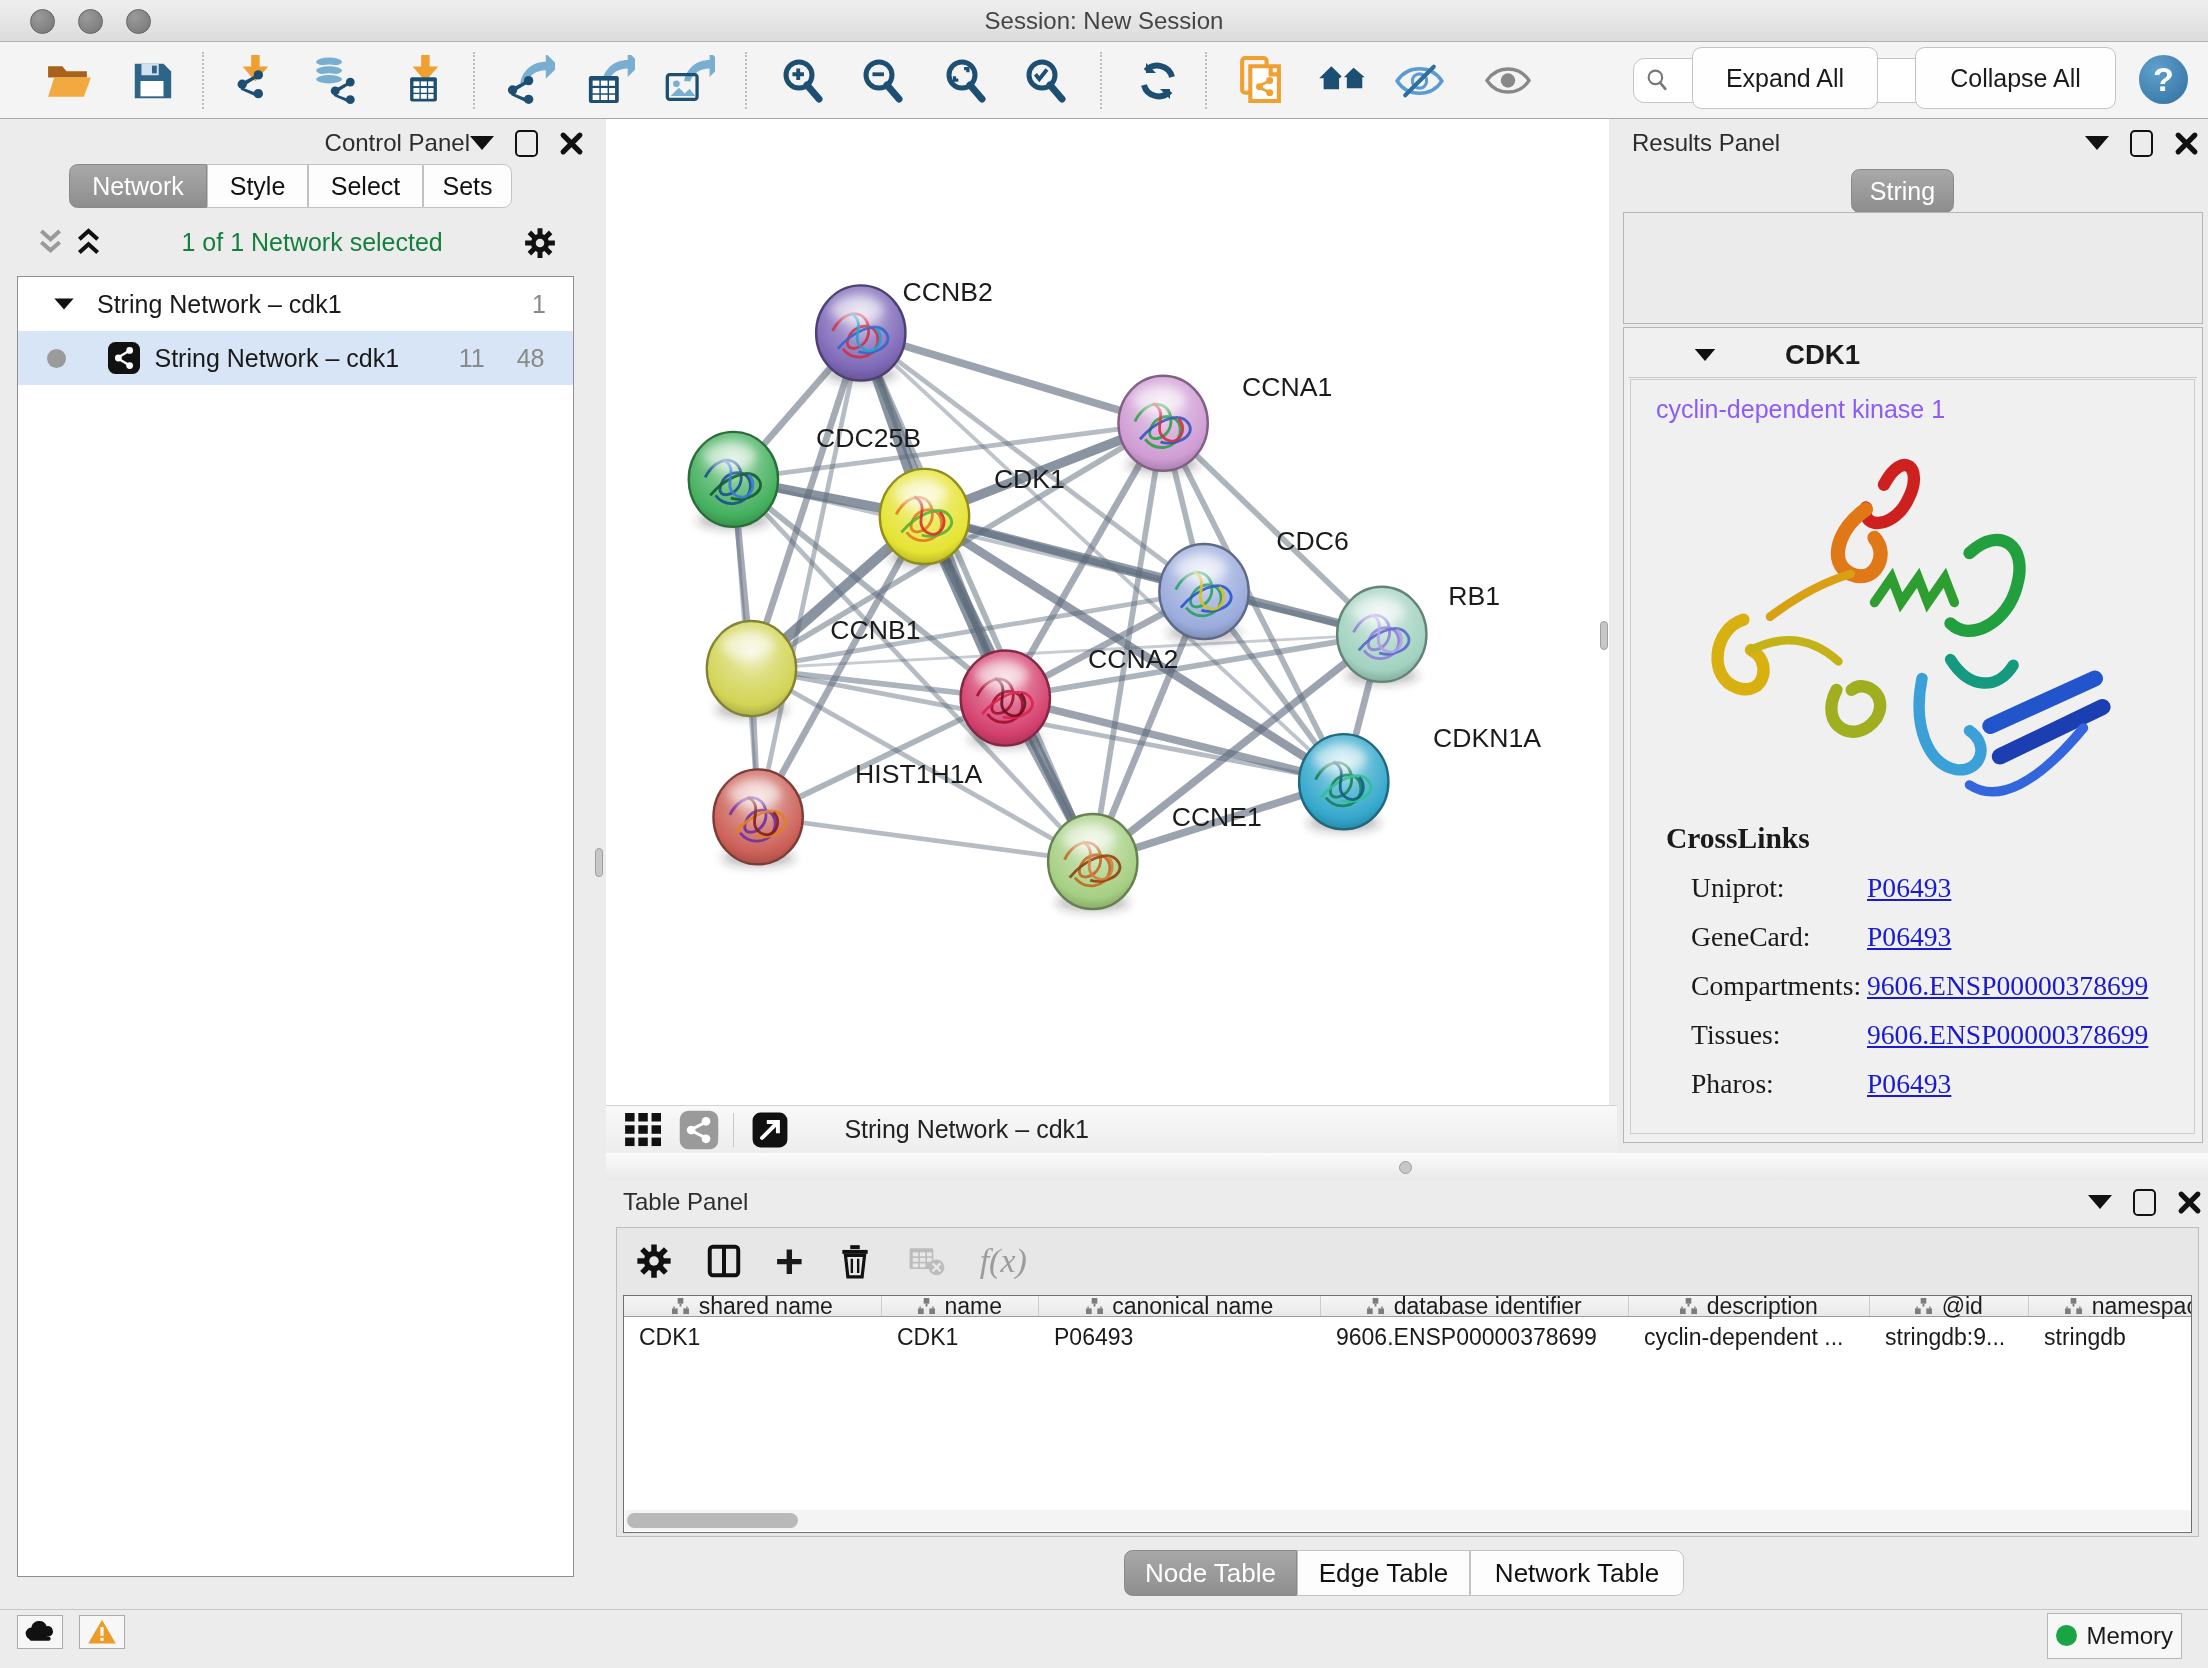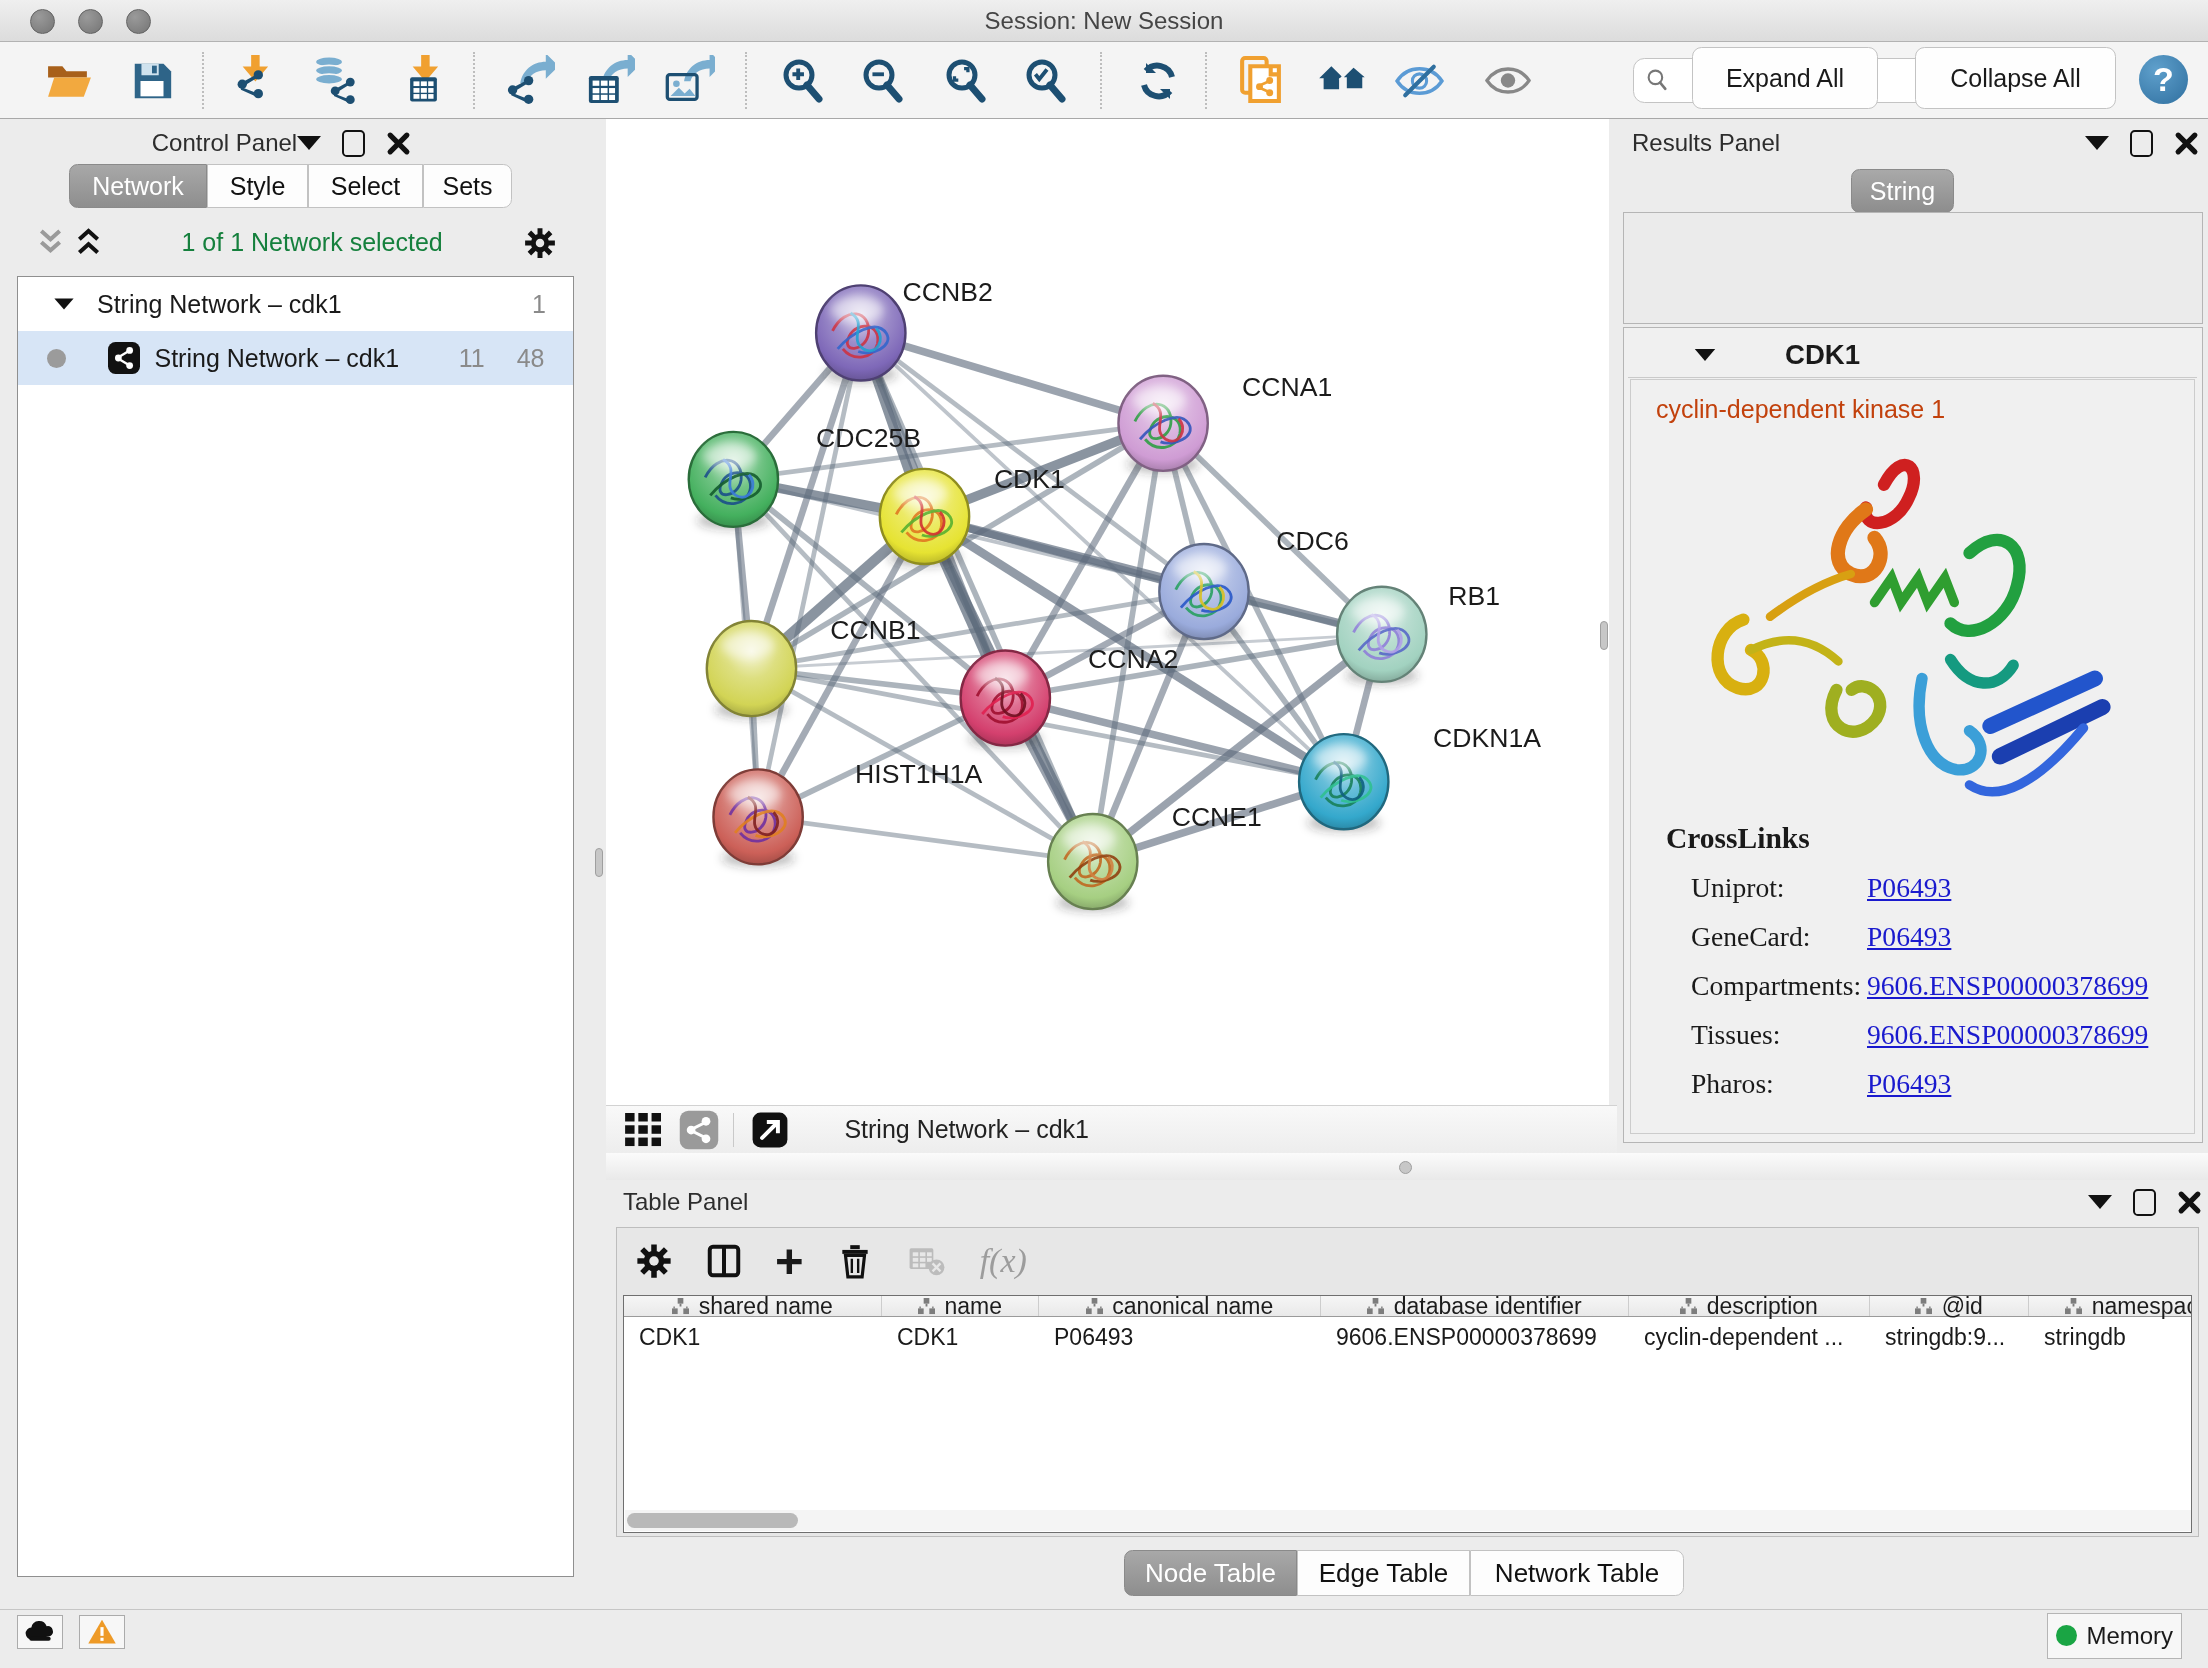--- a/index.html
+++ b/index.html
@@ -21,21 +21,21 @@
 #help-btn{position:absolute;left:2139px;top:13.3px;width:49px;height:49px;border-radius:50%;
   background:radial-gradient(circle at 35% 30%,#5fa0cc,#2f6f9f);color:#fff;font-size:34px;font-weight:bold;
   display:flex;align-items:center;justify-content:center;cursor:pointer}
 
 .panel-title{font-size:24px;color:#2d2d2d}
 .winbtns{display:flex;align-items:center;gap:21px}
 .tri-down{width:0;height:0;border-left:12.4px solid transparent;border-right:12.4px solid transparent;border-top:14.3px solid #111}
 .float-box{width:23px;height:27px;border:2.9px solid #111;border-radius:4.8px}
 
 #control-panel{left:0;top:119px;width:592px;height:1490px;background:#ececec}
-#cp-header{left:1px;top:126px;width:561px;height:34px;display:flex;justify-content:center;align-items:center}
+#cp-header{left:23px;top:126px;width:561px;height:34px;display:flex;justify-content:flex-end;align-items:center}
 .tabbar{display:flex}
 .tab{height:44px;display:flex;align-items:center;justify-content:center;font-size:25px;background:#fdfdfd;
   border:1px solid #c2c2c2;color:#111;cursor:pointer}
 .tab.sel{background:linear-gradient(#a8a8a8,#8e8e8e);color:#fff;border-color:#8a8a8a}
 #cp-tabs{left:69px;top:164px}
 #cp-tabs .tab:first-child{border-radius:8.6px 0 0 8.6px}
 #cp-tabs .tab:last-child{border-radius:0 8.6px 8.6px 0}
 #cp-info{left:17px;top:211px;width:557px;height:63px;display:flex;align-items:center}
 #cp-info .status{flex:1;text-align:center;font-size:25px;color:#15803d}
 #net-tree{left:17px;top:276px;width:557px;height:1301px;background:#fff;border:1.9px solid #8f8f8f}
@@ -58,21 +58,21 @@
 #results-panel{left:1617px;top:119px;width:592px;height:1034px;background:#ececec}
 #rp-header{left:1632px;top:126px;width:567px;height:34px;display:flex;justify-content:space-between;align-items:center}
 #string-tab{left:1851px;top:169px;width:103px;height:44px;background:linear-gradient(#a9a9a9,#8d8d8d);
   border:1px solid #8a8a8a;border-radius:8.6px;display:flex;align-items:center;justify-content:center;color:#fff;font-size:25px}
 #rp-btnbox{left:1623px;top:212px;width:580px;height:112px;background:#ebebeb;border:1.9px solid #b5b5b5}
 .rp-btn{position:absolute;top:47px;height:62px;background:#fefefe;border:1.9px solid #c3c3c3;border-radius:9.5px;
   font-size:25px;display:flex;align-items:center;justify-content:center;cursor:pointer}
 #rp-body{left:1623px;top:327px;width:580px;height:816px;background:#f0f0f0;border:1.9px solid #b5b5b5}
 #cdk1-head{left:1628px;top:332px;width:569px;height:46px;display:flex;align-items:center;border-bottom:1px solid #cacaca}
 #cdk1-inner{left:1630px;top:379px;width:565px;height:755px;background:#f0f0f0;border:1.9px solid #cccccc}
-#cdk1-desc{font-size:25px;color:#c2410c;padding:15px 0 0 25px}
+#cdk1-desc{font-size:25px;color:#8b5cf6;padding:15px 0 0 25px}
 .serif{font-family:"Liberation Serif",serif}
 #crosslinks{position:absolute;left:1666px;top:822px;width:514px}
 #crosslinks .hd{font-size:29.5px;font-weight:bold}
 .xrow{display:flex;margin-top:17px;font-size:27.6px}
 .xrow .lb{width:176px;margin-left:25px}
 .xrow a{text-decoration:underline}
 
 #table-panel-hd{left:623px;top:1181px;width:1579px;height:42px;display:flex;justify-content:space-between;align-items:center}
 #tp-box{left:616px;top:1227px;width:1583px;height:310px;background:#e7e7e7;border:1px solid #bdbdbd}
 #tp-toolbar{left:635px;top:1235px;width:856px;height:51px;display:flex;align-items:center;gap:32px}

